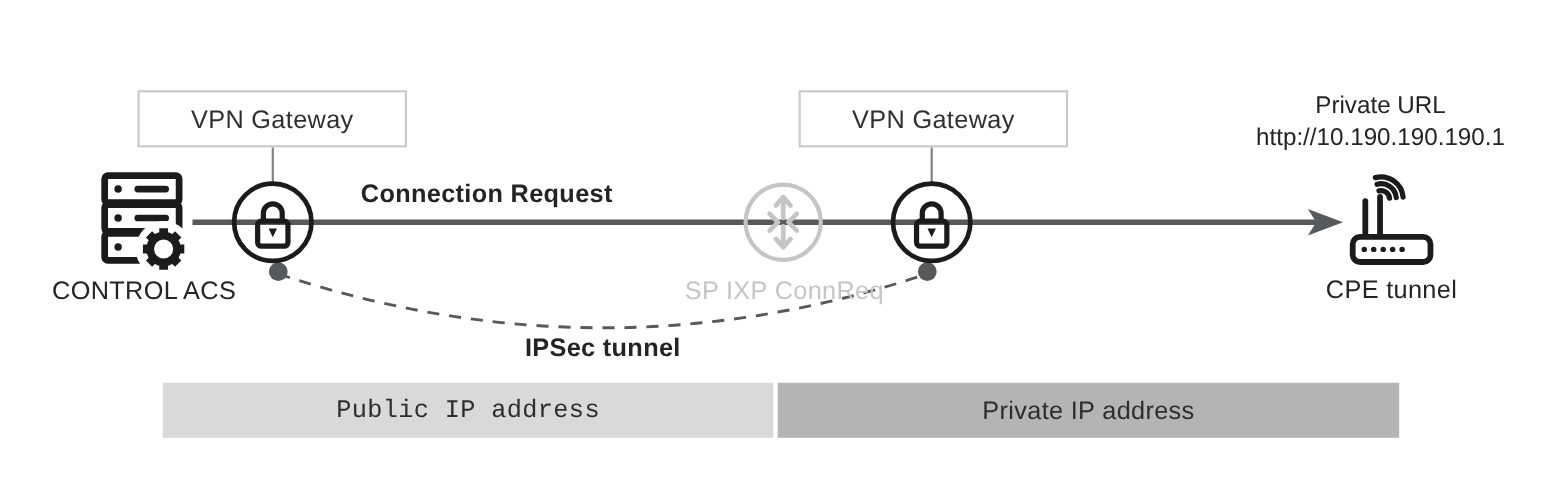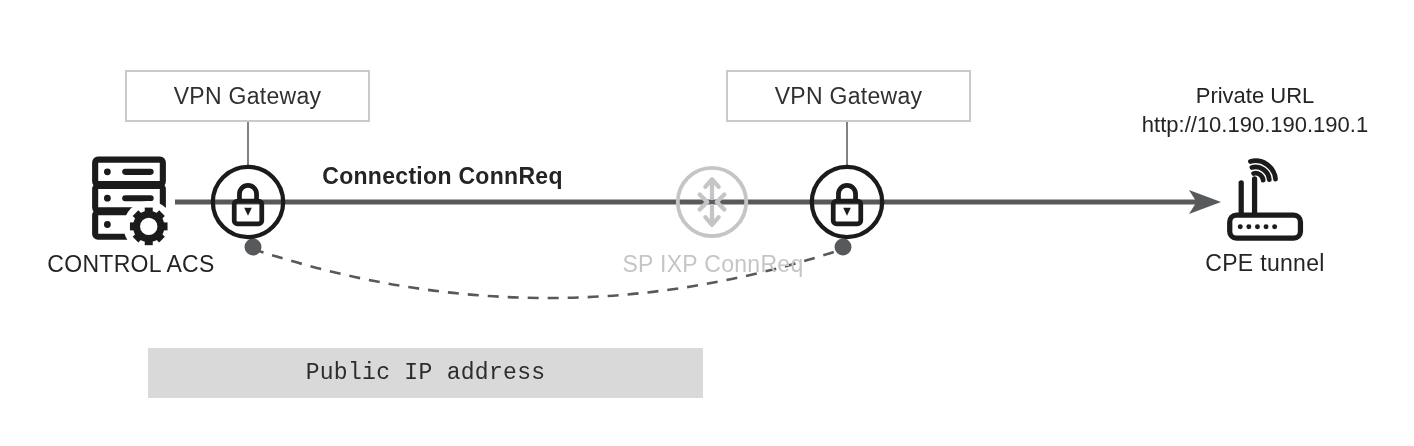--- a/index.html
+++ b/index.html
@@ -4,21 +4,21 @@
 <style>
   html,body{margin:0;padding:0;background:#ffffff;}
   .canvas{
     position:relative;width:1414px;height:446px;background:#ffffff;
     font-family:"Liberation Sans",sans-serif;color:#231f20;overflow:hidden;
   }
   .overlay{position:absolute;left:0;top:0;}
   .node-box{
     position:absolute;background:#ffffff;border:2px solid #c9cacb;
     display:flex;align-items:center;justify-content:center;
-    font-size:23px;color:#2e3032;letter-spacing:.3px;box-sizing:border-box;
+    font-size:23px;color:#2e3032;letter-spacing:.3px;box-sizing:border-box;margin-top:12px;
   }
   .label{position:absolute;text-align:center;font-size:23px;letter-spacing:.3px;color:#232425;}
   .bold{font-weight:bold;}
   .muted{color:#c4c5c7;}
   .url-block{position:absolute;text-align:center;font-size:22px;line-height:29px;color:#232425;}
   .zone{
     position:absolute;top:348px;height:50px;display:flex;align-items:center;justify-content:center;
     font-size:23px;color:#2b2d2e;letter-spacing:.3px;
   }
   .zone-public{left:148px;width:555px;background:#d9d9d9;font-family:Liberation Mono, monospace;}
@@ -120,29 +120,33 @@
 
   <div class="node-box" style="left:125px;top:70px;width:245px;height:52px">
     <span>VPN Gateway</span>
   </div>
   <div class="node-box" style="left:726px;top:70px;width:245px;height:52px">
     <span>VPN Gateway</span>
   </div>
 
   <div class="label" style="left:31px;top:251px;width:200px">CONTROL ACS</div>
 
-  <div class="label bold" style="left:300px;top:163px;width:285px">Connection ConnReq</div>
+  <div class="label bold" style="left:300px;top:163px;width:285px">Connection Request</div>
 
   <div class="label muted" style="left:613px;top:251px;width:200px">SP IXP ConnReq</div>
 
+  <div class="label bold" style="left:448px;top:303px;width:200px">IPSec tunnel</div>
 
   <div class="url-block" style="left:1095px;top:81px;width:320px">
     <div>Private URL</div>
     <div>http://10.190.190.190.1</div>
   </div>
 
   <div class="label" style="left:1165px;top:250px;width:200px">CPE tunnel</div>
 
   <div class="zone zone-public">
     <span>Public IP address</span>
   </div>
+  <div class="zone zone-private">
+    <span>Private IP address</span>
+  </div>
 
 </div>
 
 </body></html>

